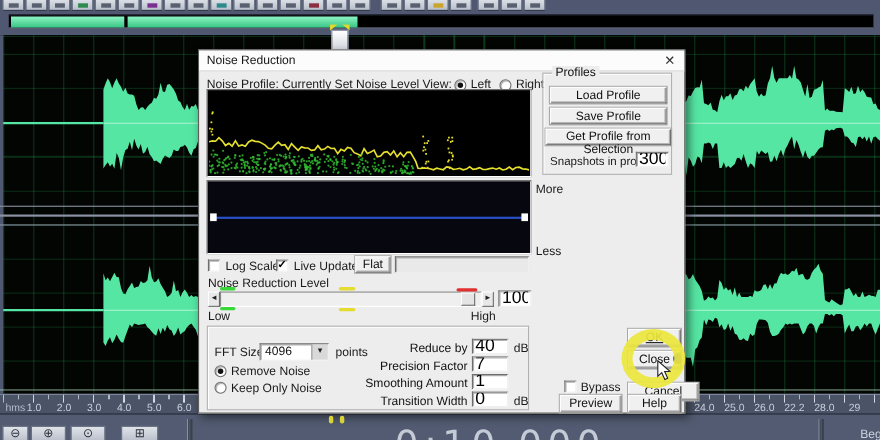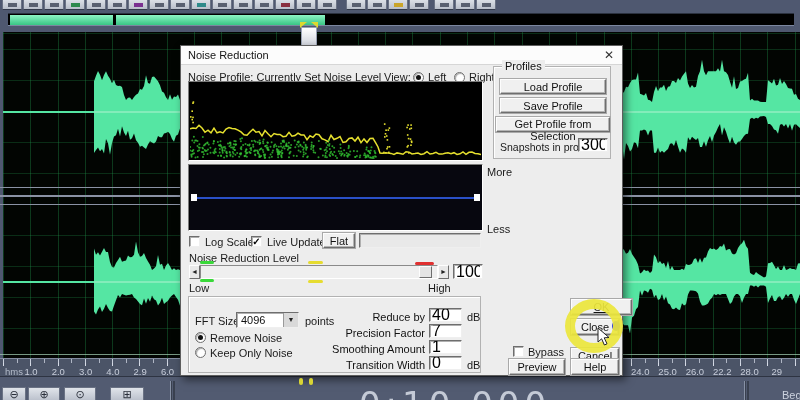--- a/index.html
+++ b/index.html
@@ -202,21 +202,21 @@
   <div class="marker-box"></div>
 
   <div class="ruler">
     <div class="ticks"></div>
     <span class="runit">hms</span>
     <div id="ruler-labels">
         <span class="rlabel" style="left:16px">1.0</span>
         <span class="rlabel" style="left:43.3px">2.0</span>
         <span class="rlabel" style="left:70.6px">3.0</span>
         <span class="rlabel" style="left:97.9px">4.0</span>
-        <span class="rlabel" style="left:125.19999999999999px">2.9</span>
+        <span class="rlabel" style="left:125.19999999999999px">5.0</span>
         <span class="rlabel" style="left:152.5px">6.0</span>
         <span class="rlabel" style="left:598px">23.0</span>
         <span class="rlabel" style="left:625.3px">24.0</span>
         <span class="rlabel" style="left:652.6px">25.0</span>
         <span class="rlabel" style="left:679.9px">26.0</span>
         <span class="rlabel" style="left:707.2px">22.2</span>
         <span class="rlabel" style="left:734.5px">28.0</span>
         <span class="rlabel" style="left:761.8px">29</span>
       </div>
   </div>
@@ -719,23 +719,23 @@
       <input class="tin" style="left: 240px; top: 43px; width: 33px; height: 14px;" value="1">
 
       <span class="frow-lab" style="left:86px;top:62px;">Transition Width</span>
       <input class="tin" style="left: 240px; top: 59px; width: 33px; height: 14px;" value="0">
       <span class="lab" style="left:278px;top:62px;">dB</span>
     </div>
 
     <span class="cb" style="left:332px;top:300px;"></span>
     <span class="lab" style="left:347px;top:300px;">Bypass</span>
     <button class="b3d" style="left:328px;top:313px;width:56px;height:16px;">Preview</button>
-    <button class="b3d" style="left:390px;top:253px;width:61px;height:16px;text-decoration:underline;">OK</button>
+    <button class="b3d" style="left:390px;top:253px;width:48px;height:16px;text-decoration:underline;">OK</button>
     <button class="b3d" style="left:390px;top:273px;width:48px;height:16px;">Close</button>
-    <button class="b3d" style="left:390px;top:302px;width:48px;height:16px;">Cancel</button>
+    <button class="b3d" style="left:390px;top:302px;width:64px;height:16px;">Cancel</button>
     <button class="b3d" style="left:390px;top:313px;width:48px;height:16px;">Help</button>
   </div>
 
   <div class="hl-ring"></div>
   <div class="bluedot"></div>
   <div class="dash" style="left:200px;top:261px;width:14px;height:3px;background:#39d839;"></div>
   <div class="dash" style="left:200px;top:279px;width:14px;height:3px;background:#39d839;"></div>
   <div class="dash" style="left:308px;top:261px;width:15px;height:3px;background:#e6dc30;"></div>
   <div class="dash" style="left:308px;top:280px;width:15px;height:3px;background:#e6dc30;"></div>
   <div class="dash" style="left:415px;top:262px;width:19px;height:3px;background:#e03030;"></div>

